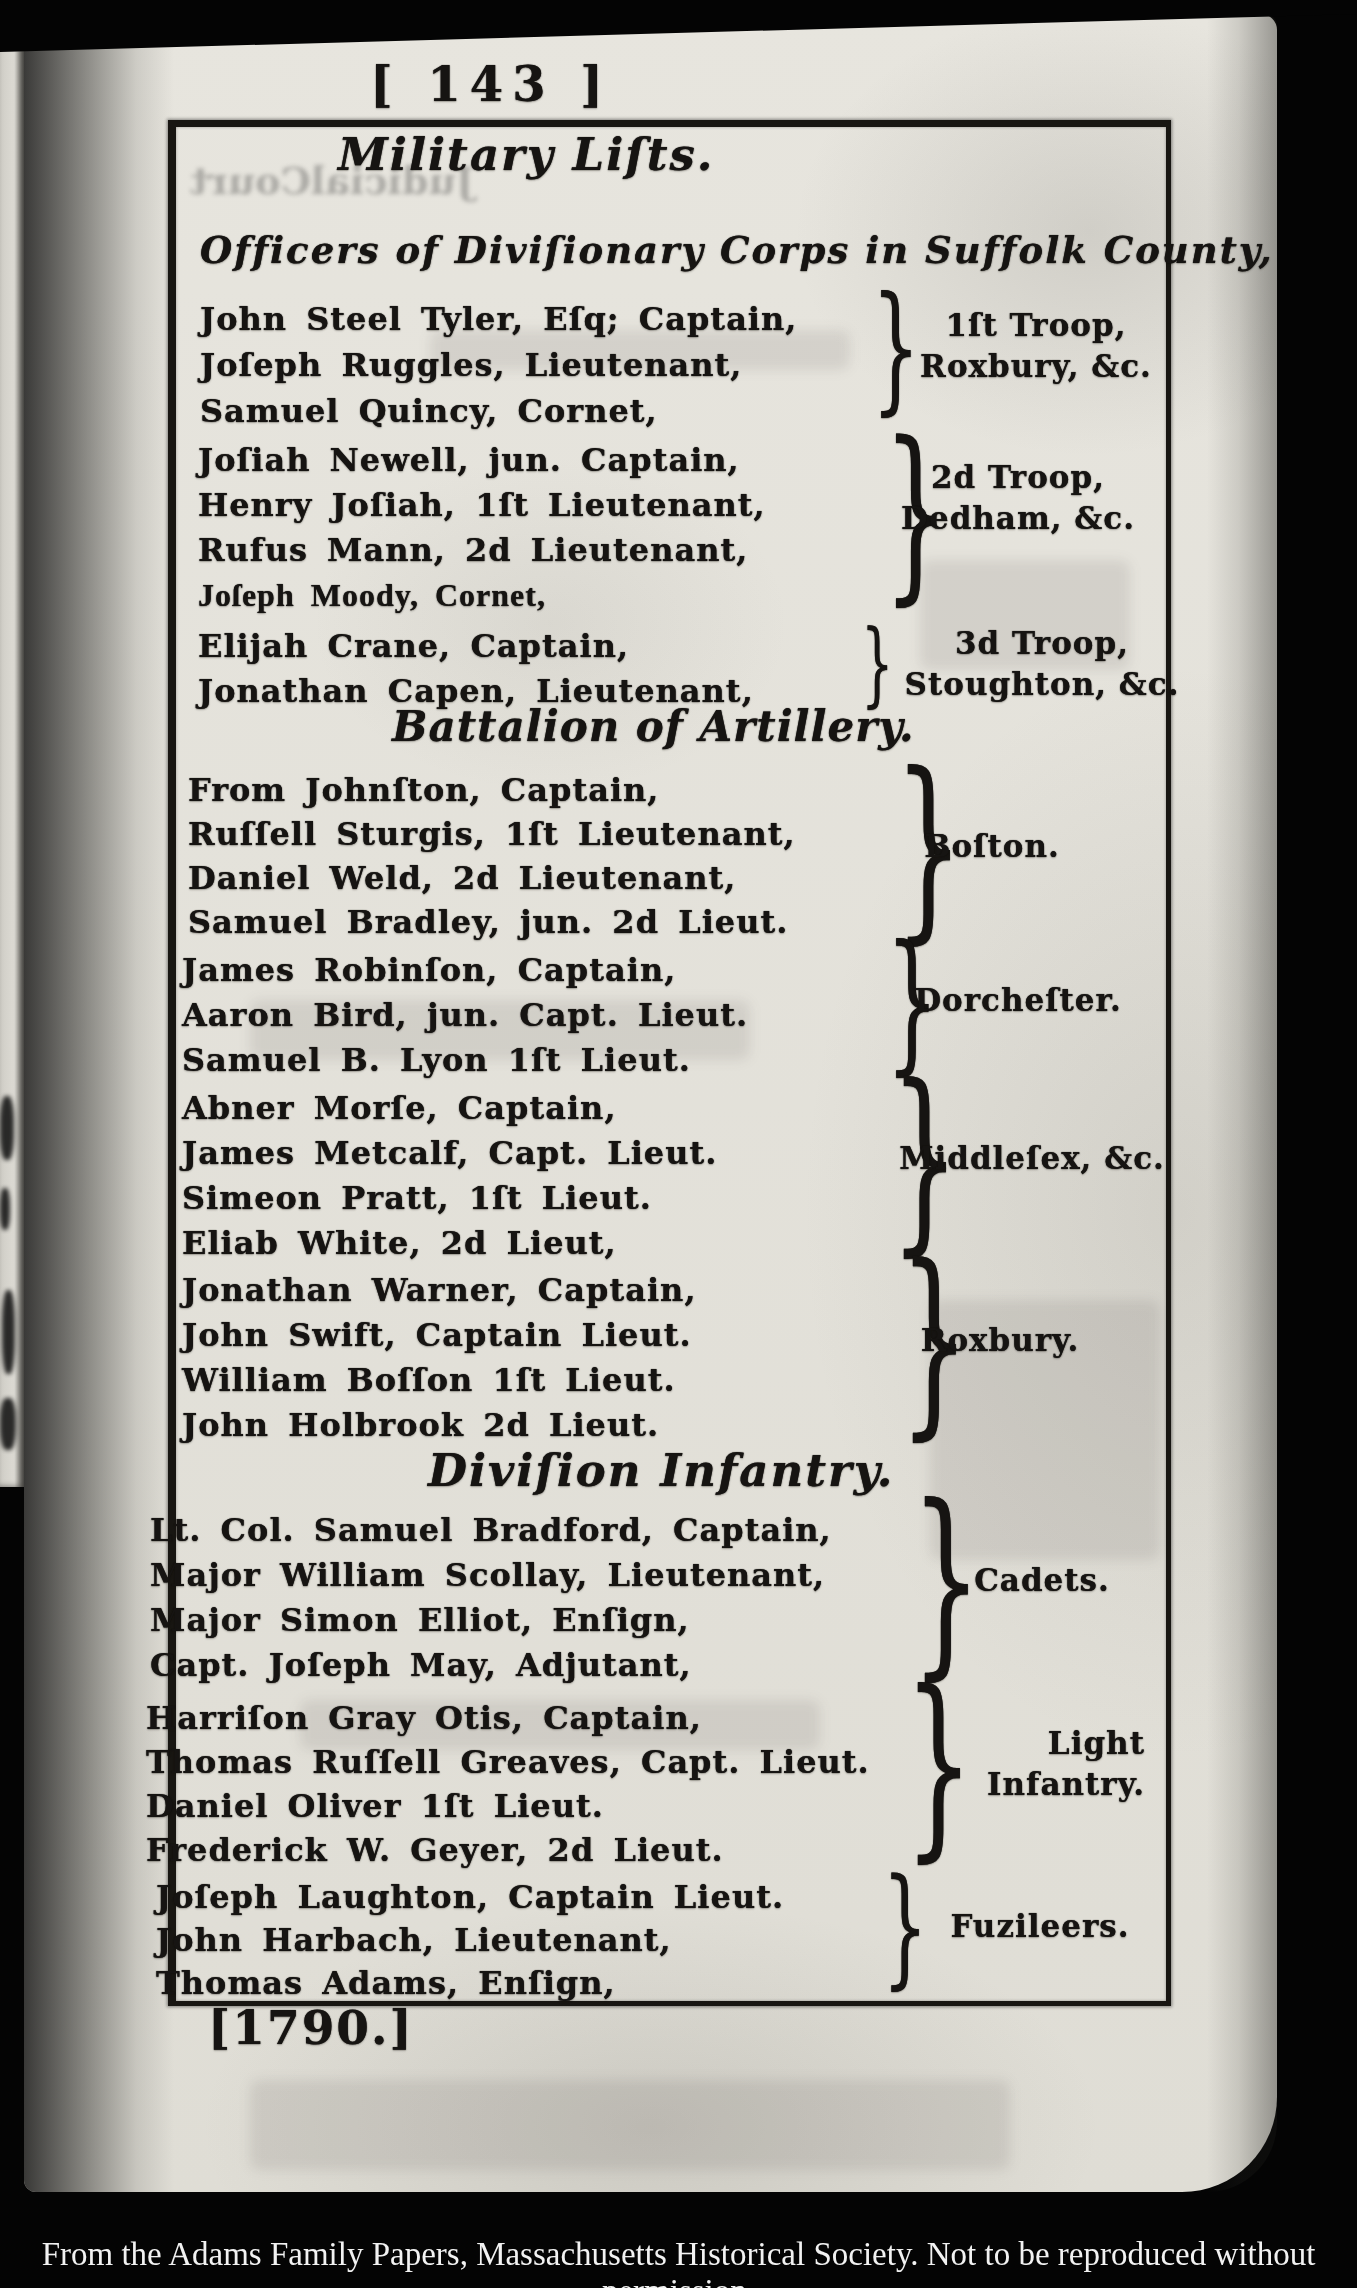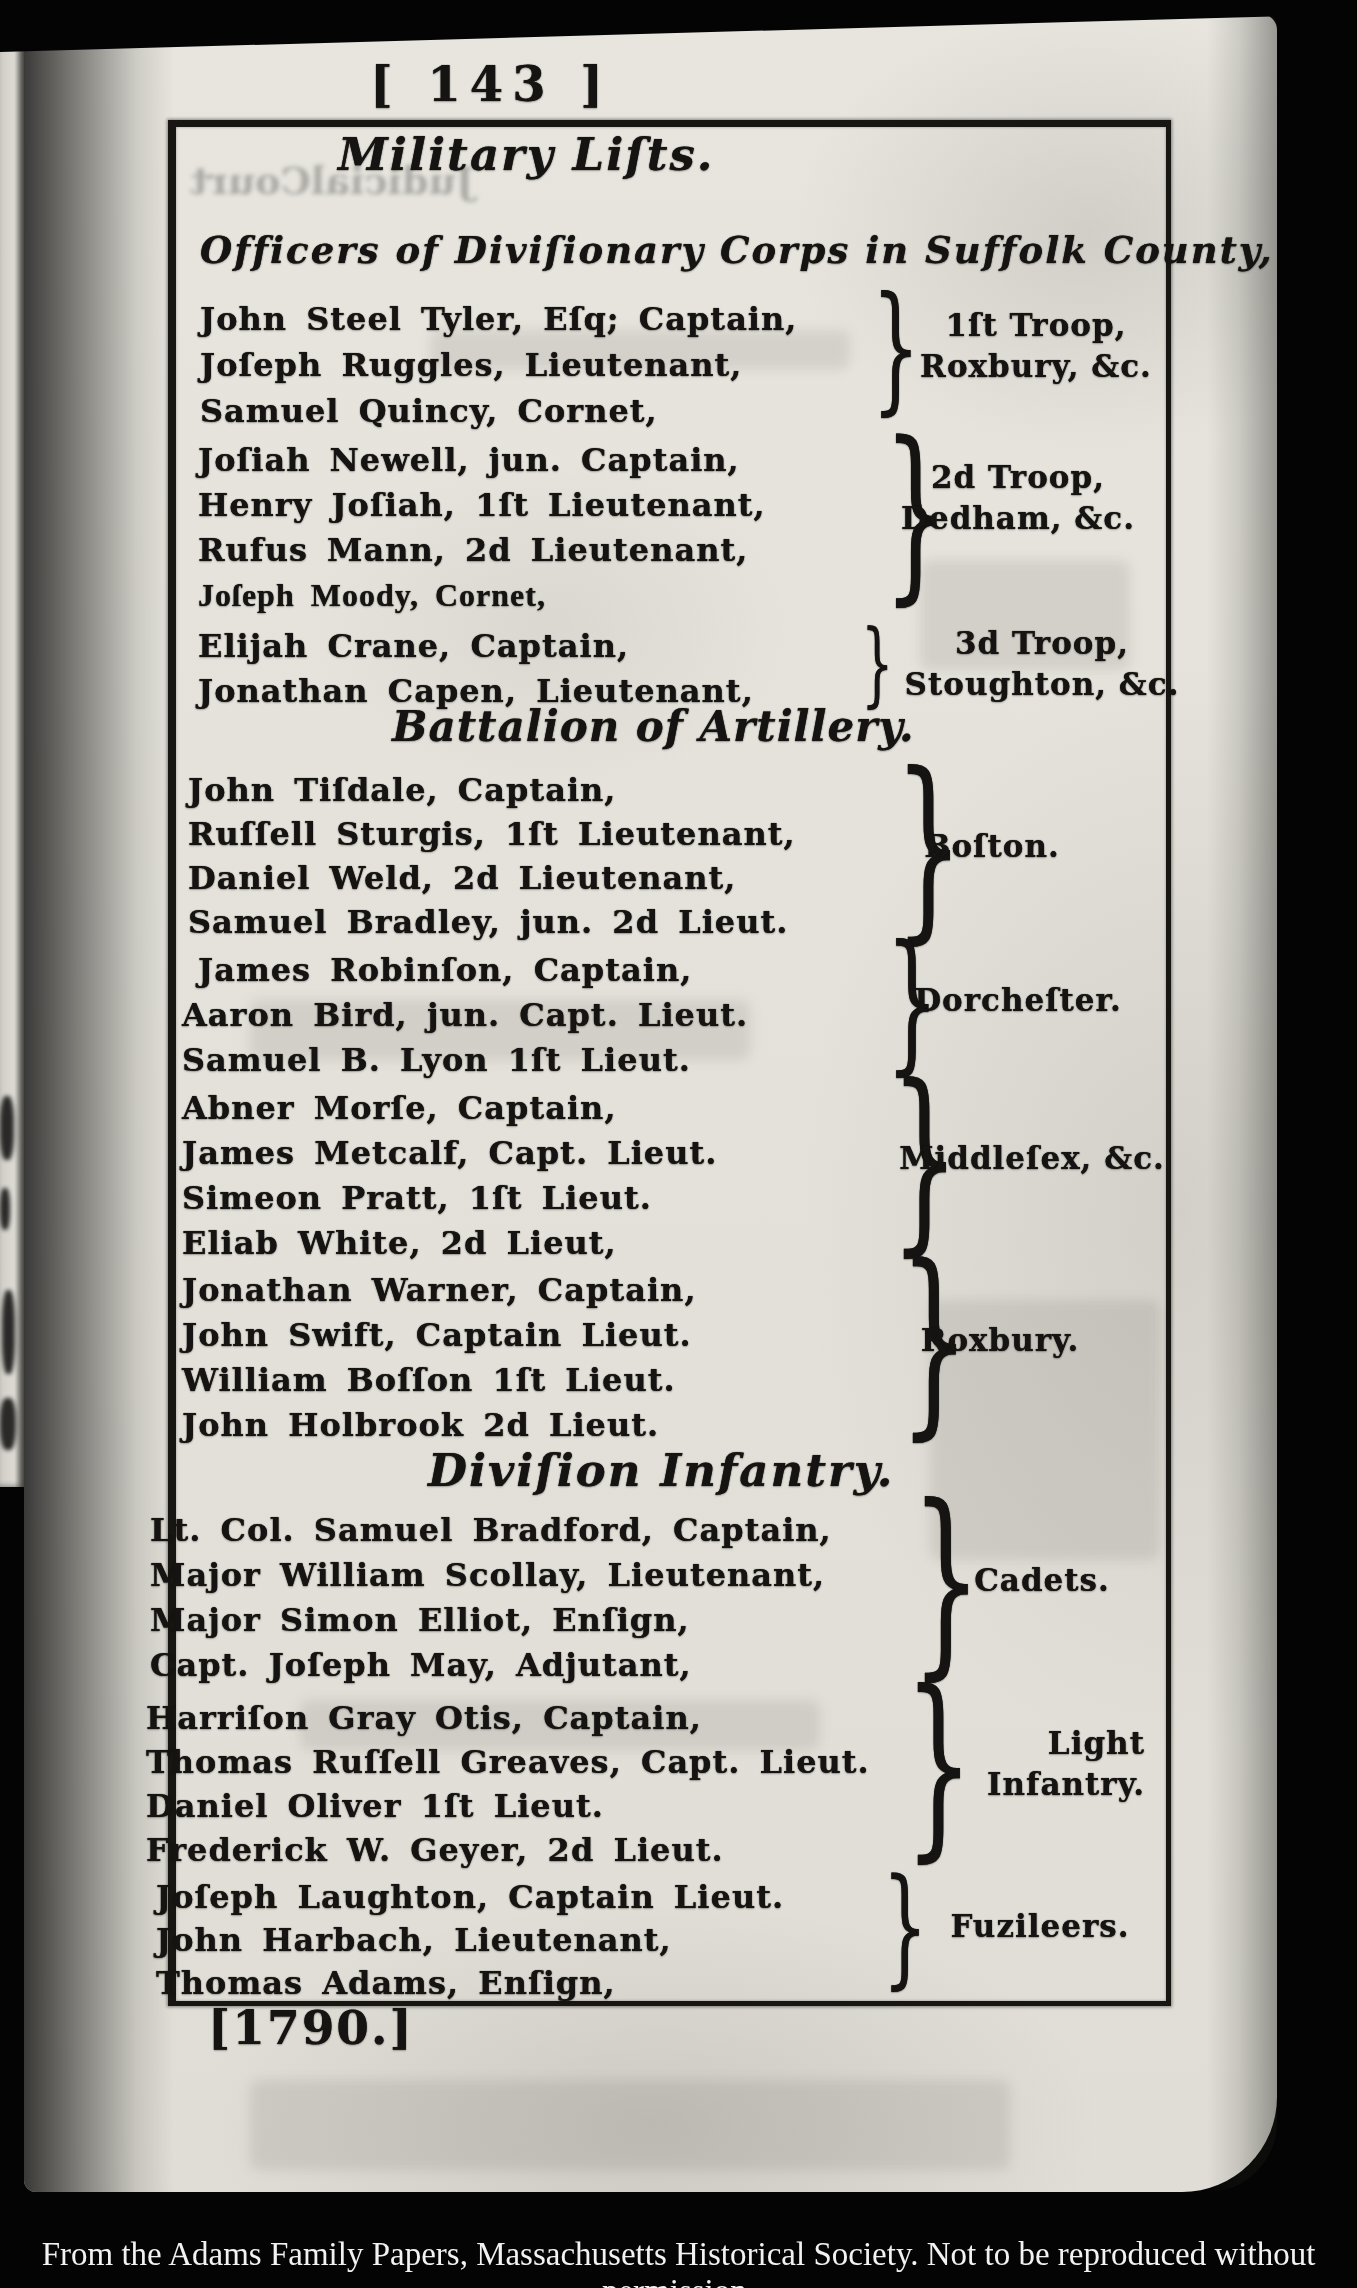--- a/index.html
+++ b/index.html
@@ -124,31 +124,31 @@
         <div class="group" style="left: 198px; top: 624px;">
           <div class="name-line ink" style="line-height: 45px;">Elijah Crane, Captain,</div>
           <div class="name-line ink" style="line-height: 45px;">Jonathan Capen, Lieutenant,</div>
         </div>
         <div class="brace ink" style="left: 848px; top: 614px; font-size: 92px; line-height: 100px;">}</div>
         <div class="unit-label" style="left: 1042px; top: 664px;">
           <div class="ink">3d Troop,</div>
           <div class="ink">Stoughton, &amp;c.</div>
         </div>
         <div class="group" style="left: 188px; top: 768px;">
-          <div class="name-line ink" style="line-height: 44px;">John Tiſdale, Captain,</div>
+          <div class="name-line ink" style="line-height: 44px;">From Johnſton, Captain,</div>
           <div class="name-line ink" style="line-height: 44px;">Ruſſell Sturgis, 1ſt Lieutenant,</div>
           <div class="name-line ink" style="line-height: 44px;">Daniel Weld, 2d Lieutenant,</div>
           <div class="name-line ink" style="line-height: 44px;">Samuel Bradley, jun. 2d Lieut.</div>
         </div>
         <div class="brace ink" style="left: 866px; top: 738.5px; font-size: 198px; line-height: 215px;">}</div>
         <div class="unit-label" style="left: 992px; top: 846px;">
           <div class="ink">Boſton.</div>
         </div>
         <div class="group" style="left: 182px; top: 948px;">
-          <div class="name-line ink" style="line-height: 45px; margin-left: 16px;">James Robinſon, Captain,</div>
+          <div class="name-line ink" style="line-height: 45px;">James Robinſon, Captain,</div>
           <div class="name-line ink" style="line-height: 45px;">Aaron Bird, jun. Capt. Lieut.</div>
           <div class="name-line ink" style="line-height: 45px;">Samuel B. Lyon 1ſt Lieut.</div>
         </div>
         <div class="brace ink" style="left: 864px; top: 917.5px; font-size: 152px; line-height: 165px;">}</div>
         <div class="unit-label" style="left: 1018px; top: 1000px;">
           <div class="ink">Dorcheſter.</div>
         </div>
         <div class="group" style="left: 182px; top: 1086px;">
           <div class="name-line ink" style="line-height: 45px;">Abner Morſe, Captain,</div>
           <div class="name-line ink" style="line-height: 45px;">James Metcalf, Capt. Lieut.</div>

